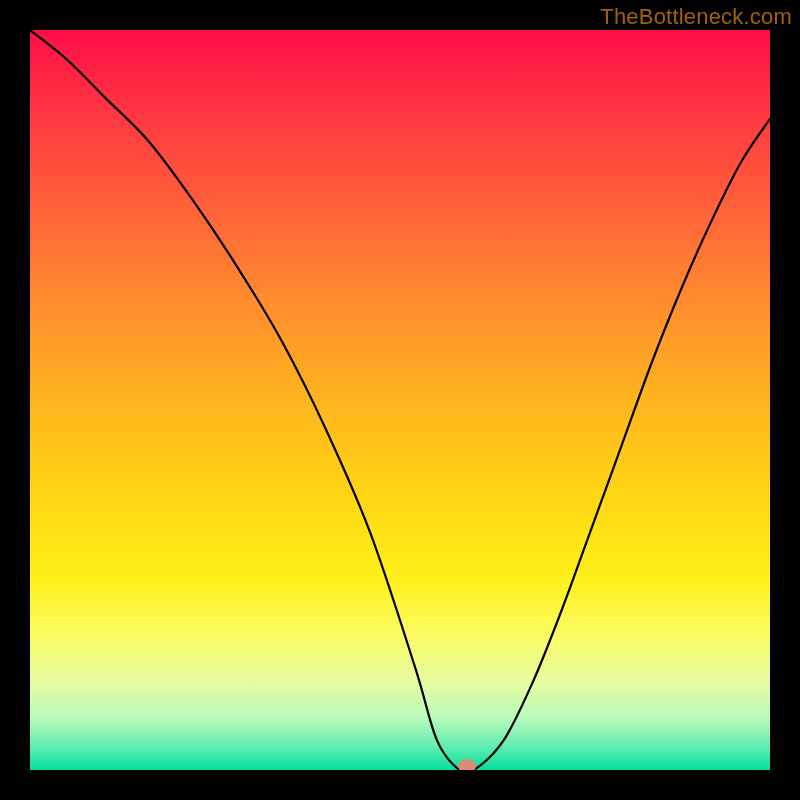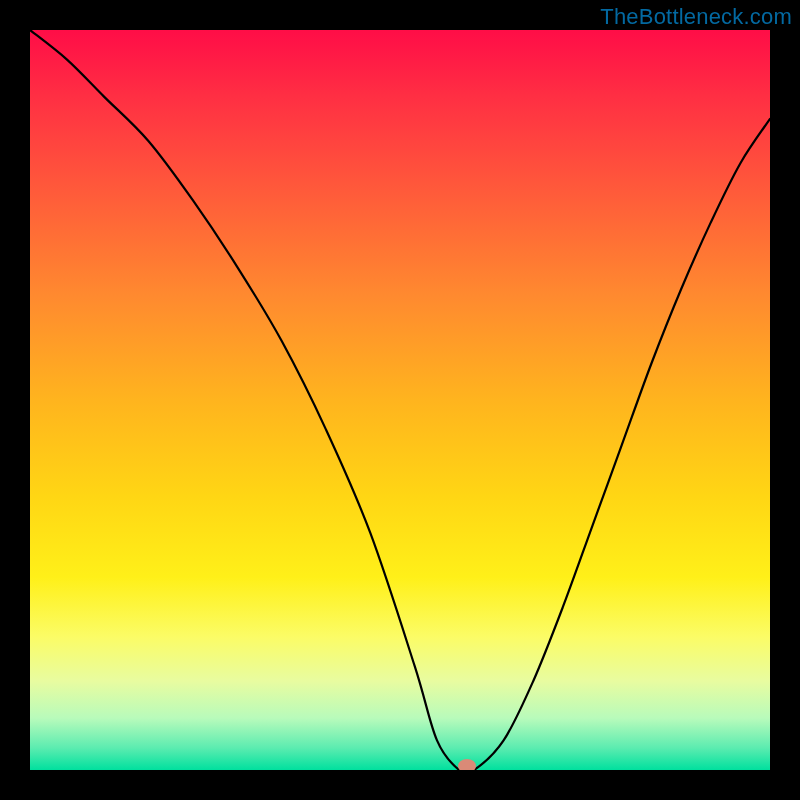--- a/index.html
+++ b/index.html
@@ -14,21 +14,21 @@
   .container {
     position: relative;
     width: 800px;
     height: 800px;
     background: #000;
   }
   .watermark {
     position: absolute;
     top: 4px;
     right: 8px;
-    color: #0369a1;
+    color: #a16207;
     font-size: 22px;
     font-weight: 500;
     letter-spacing: 0.2px;
     z-index: 5;
   }
   .plot-area {
     position: absolute;
     left: 30px;
     top: 30px;
     width: 740px;

